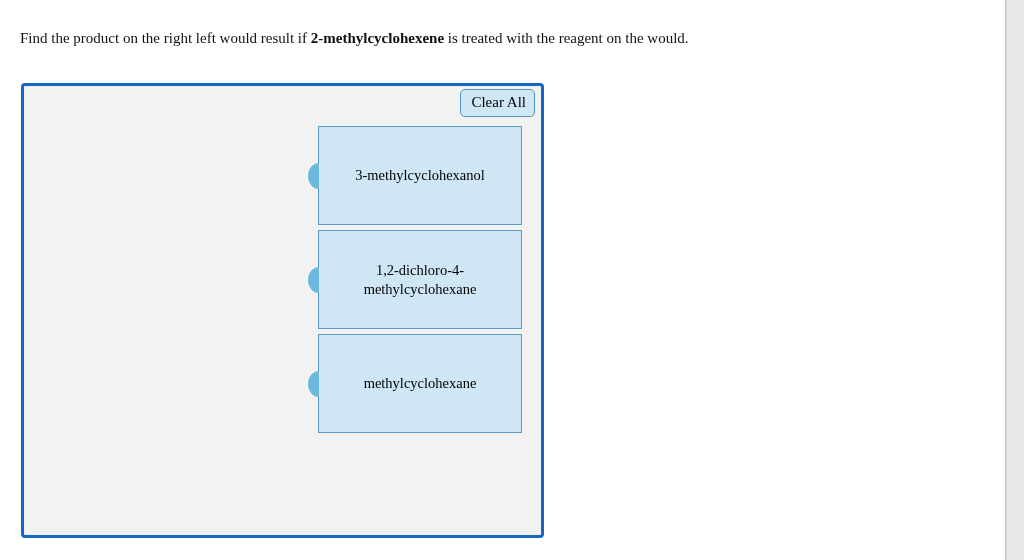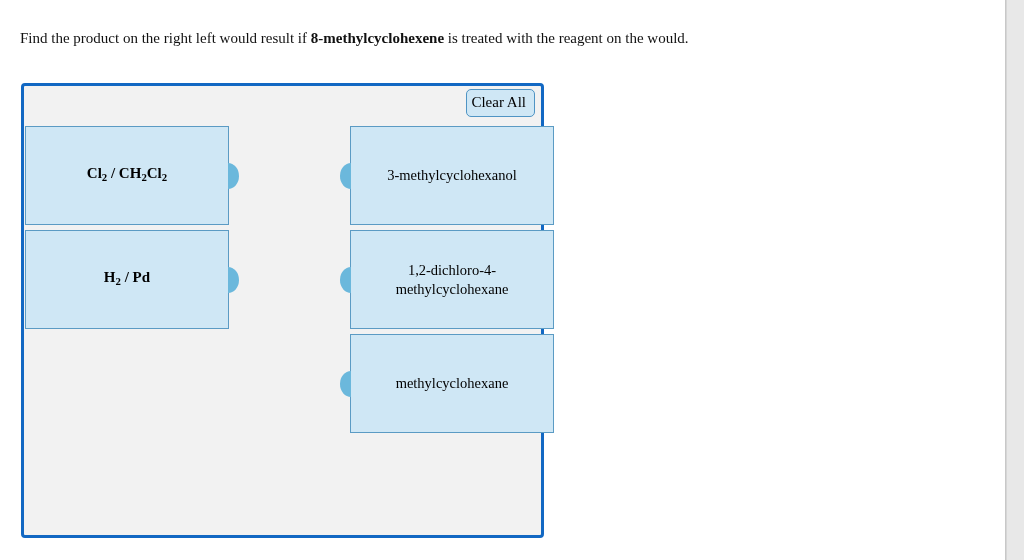--- a/index.html
+++ b/index.html
@@ -51,21 +51,21 @@
     right: 0;
     height: 40px;
   }
   #clear-all-button {
     position: absolute;
     right: 6px;
     top: 3px;
     min-width: 67px;
     height: 28px;
     box-sizing: border-box;
-    padding: 2px 8px 3px 4px;
+    padding: 2px 8px 3px 10px;
     background: #cfe7f5;
     border: 1px solid #4f94c4;
     border-radius: 5px;
     font-family: "Liberation Serif", "DejaVu Serif", serif;
     font-size: 15px;
     line-height: 21px;
     color: #000000;
     text-align: center;
     cursor: pointer;
   }
@@ -77,21 +77,21 @@
     top: 40px;
     width: 517px;
     height: 411px;
   }
   .column {
     position: absolute;
     top: 0;
     width: 204px;
   }
   .column.left  { left: 1px; }
-  .column.right { left: 326px; }
+  .column.right { left: 294px; }
 
   .match-item {
     position: relative;
     box-sizing: border-box;
     width: 204px;
     height: 99px;
     margin-bottom: 5px;
     background: #cfe7f5;
     border: 1px solid #5b9bc4;
     display: flex;
@@ -162,40 +162,32 @@
     width: 14px;
     height: 0px;
     background: #c4c4c4;
     border-radius: 2px;
   }
 </style>
 </head>
 <body>
 
 <div id="question-prompt">
-  <span>Find the product on the right left would result if </span><span class="bold">8-methylcyclohexene</span><span> is treated with the reagent on the would.</span>
+  <span>Find the product on the right left would result if </span><span class="bold">2-methylcyclohexene</span><span> is treated with the reagent on the would.</span>
 </div>
 
 <div id="matching-panel">
 
   <div class="panel-toolbar">
     <div id="clear-all-button">Clear All</div>
   </div>
 
   <div class="columns">
 
     <div class="column left" id="left-column">
-        <div class="match-item">
-          <span class="label">Cl<sub>2</sub> / CH<sub>2</sub>Cl<sub>2</sub></span>
-          <span class="nub right"></span>
-        </div>
-        <div class="match-item">
-          <span class="label">H<sub>2</sub> / Pd</span>
-          <span class="nub right"></span>
-        </div>
       </div>
 
     <div class="column right" id="right-column">
         <div class="match-item">
           <span class="label">3-methylcyclohexanol</span>
           <span class="nub left"></span>
         </div>
         <div class="match-item">
           <span class="label">1,2-dichloro-4-<br>methylcyclohexane</span>
           <span class="nub left"></span>

